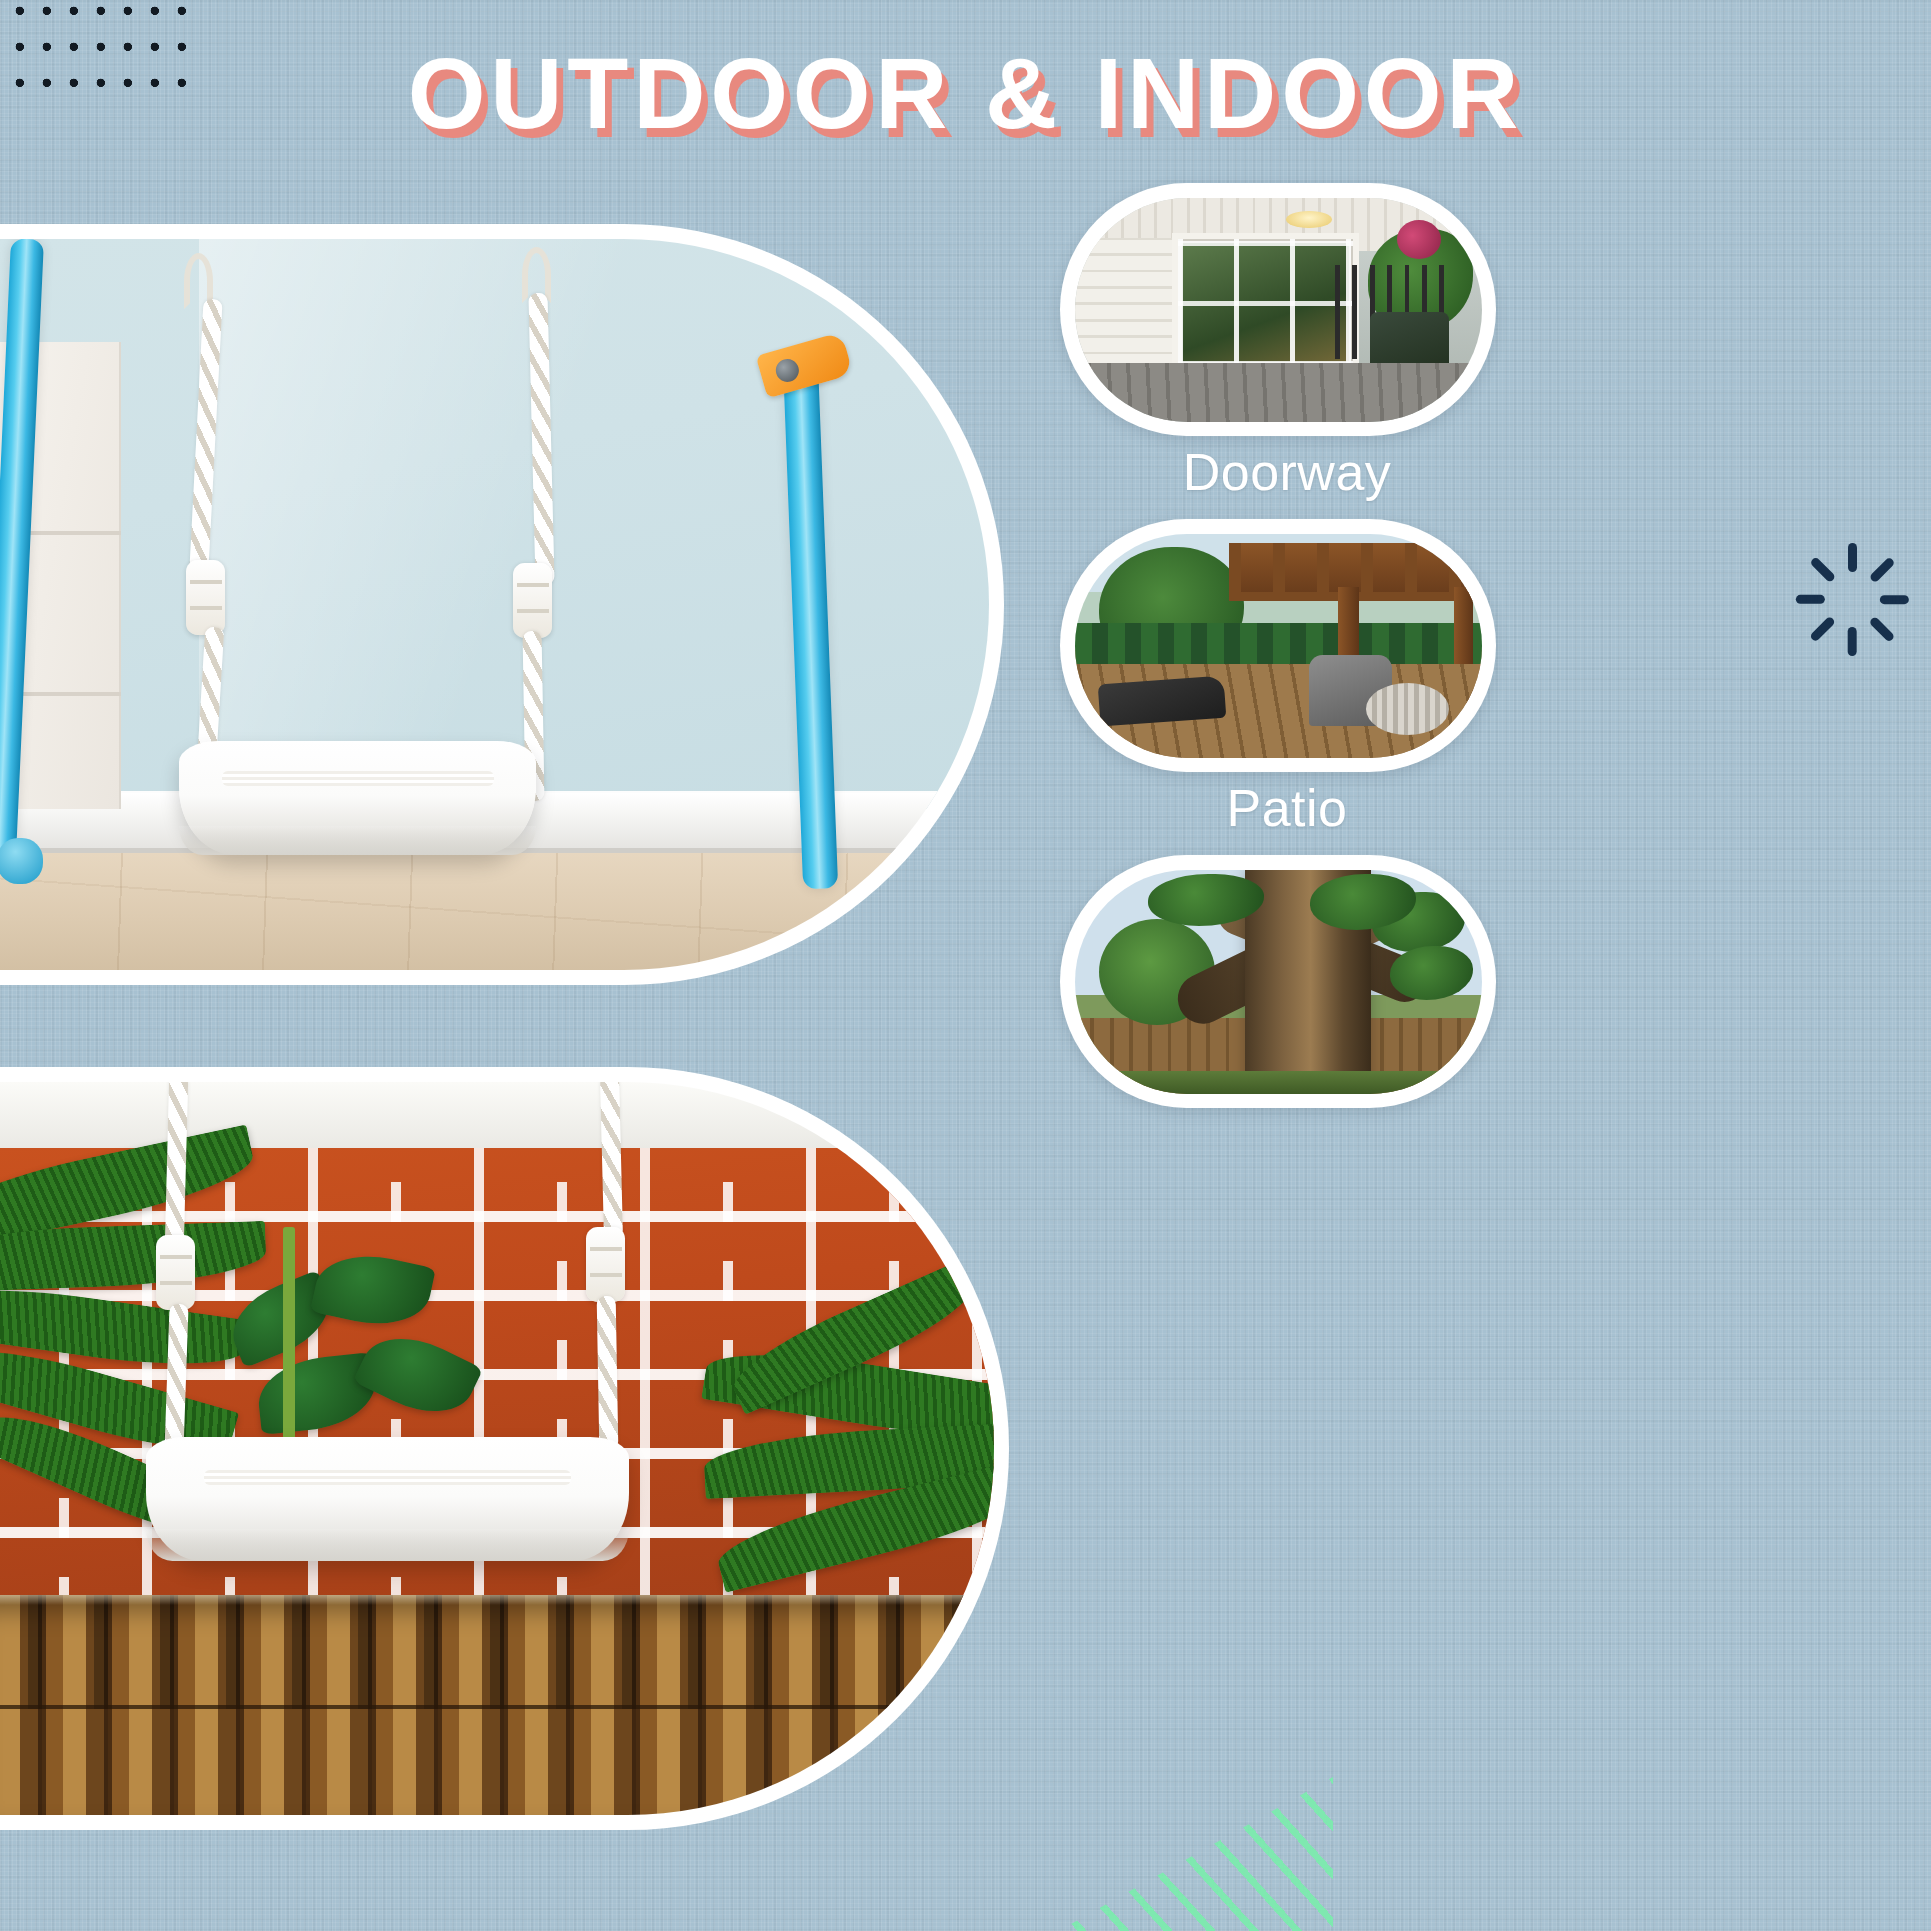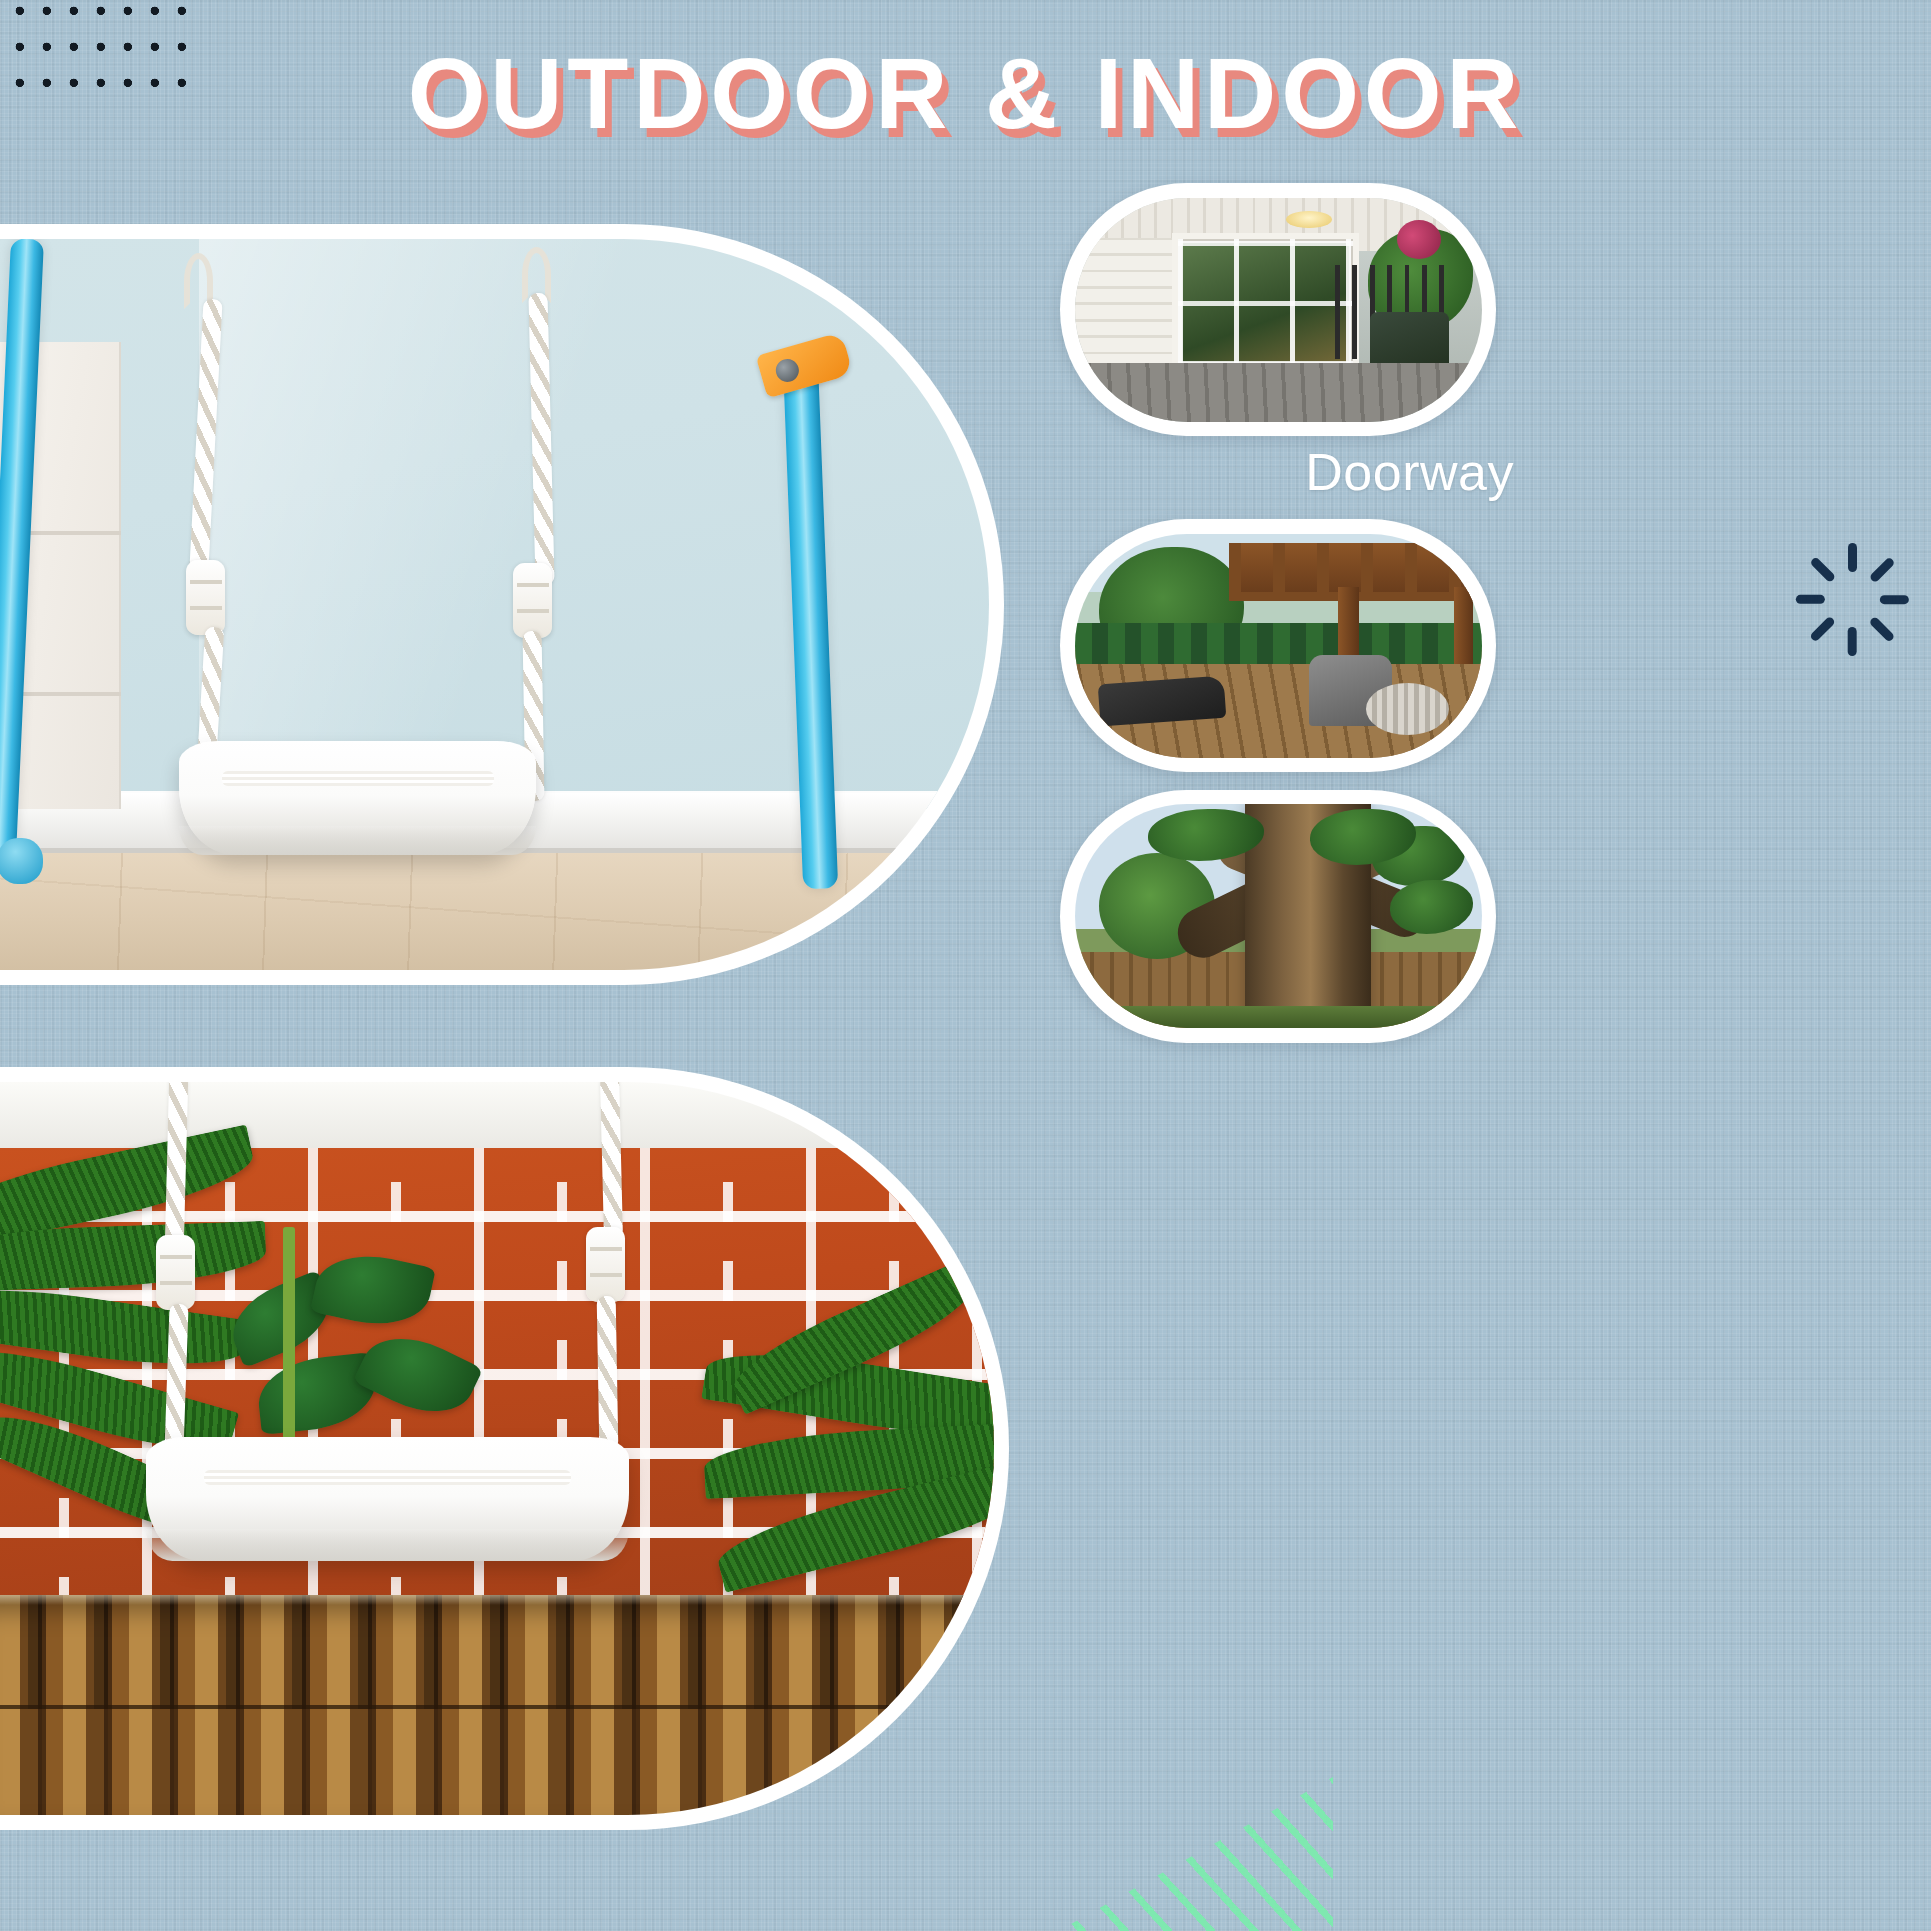--- a/index.html
+++ b/index.html
@@ -259,21 +259,21 @@
     position:absolute; inset:14.5px;
     border-radius:114px;
     overflow:hidden;
   }
   .thumb-label{
     display:block;
     color:#ffffff;
     font-size:52px;
     font-weight:400;
     letter-spacing:0.5px;
-    text-align:right;
+    text-align:center;
     margin-top:5.8px;
     text-shadow:0 1px 2.9px rgba(60,80,95,.22);
     white-space:nowrap;
   }
 
   
   .sc-door{ position:absolute; inset:0; background:linear-gradient(180deg,#cfd6d3,#a9b2ac); }
   .door-ceil{ position:absolute; left:0; right:0; top:0; height:24%;
     background:repeating-linear-gradient(90deg,#ece9e2 0 13.5px,#dcd8cf 13.5px 16.4px); }
   .door-siding{ position:absolute; left:0; top:18%; width:24%; bottom:24%;
@@ -521,20 +521,21 @@
           <div class="pat-hedge"></div>
           <div class="pat-post"></div>
           <div class="pat-post2"></div>
           <div class="pat-deck"></div>
           <div class="pat-lounger"></div>
           <div class="pat-chair"></div>
           <div class="pat-table"></div>
         </div>
       </div>
     </div>
+    <span class="thumb-label">Patio</span>
   </div>
 
   <div class="thumb-block">
     <div class="thumb">
       <div class="ph">
         <div class="sc-tree">
           <div class="tree-fence"></div>
           <div class="tree-smalltree"></div>
           <div class="tree-branch-a"></div>
           <div class="tree-branch-b"></div>

